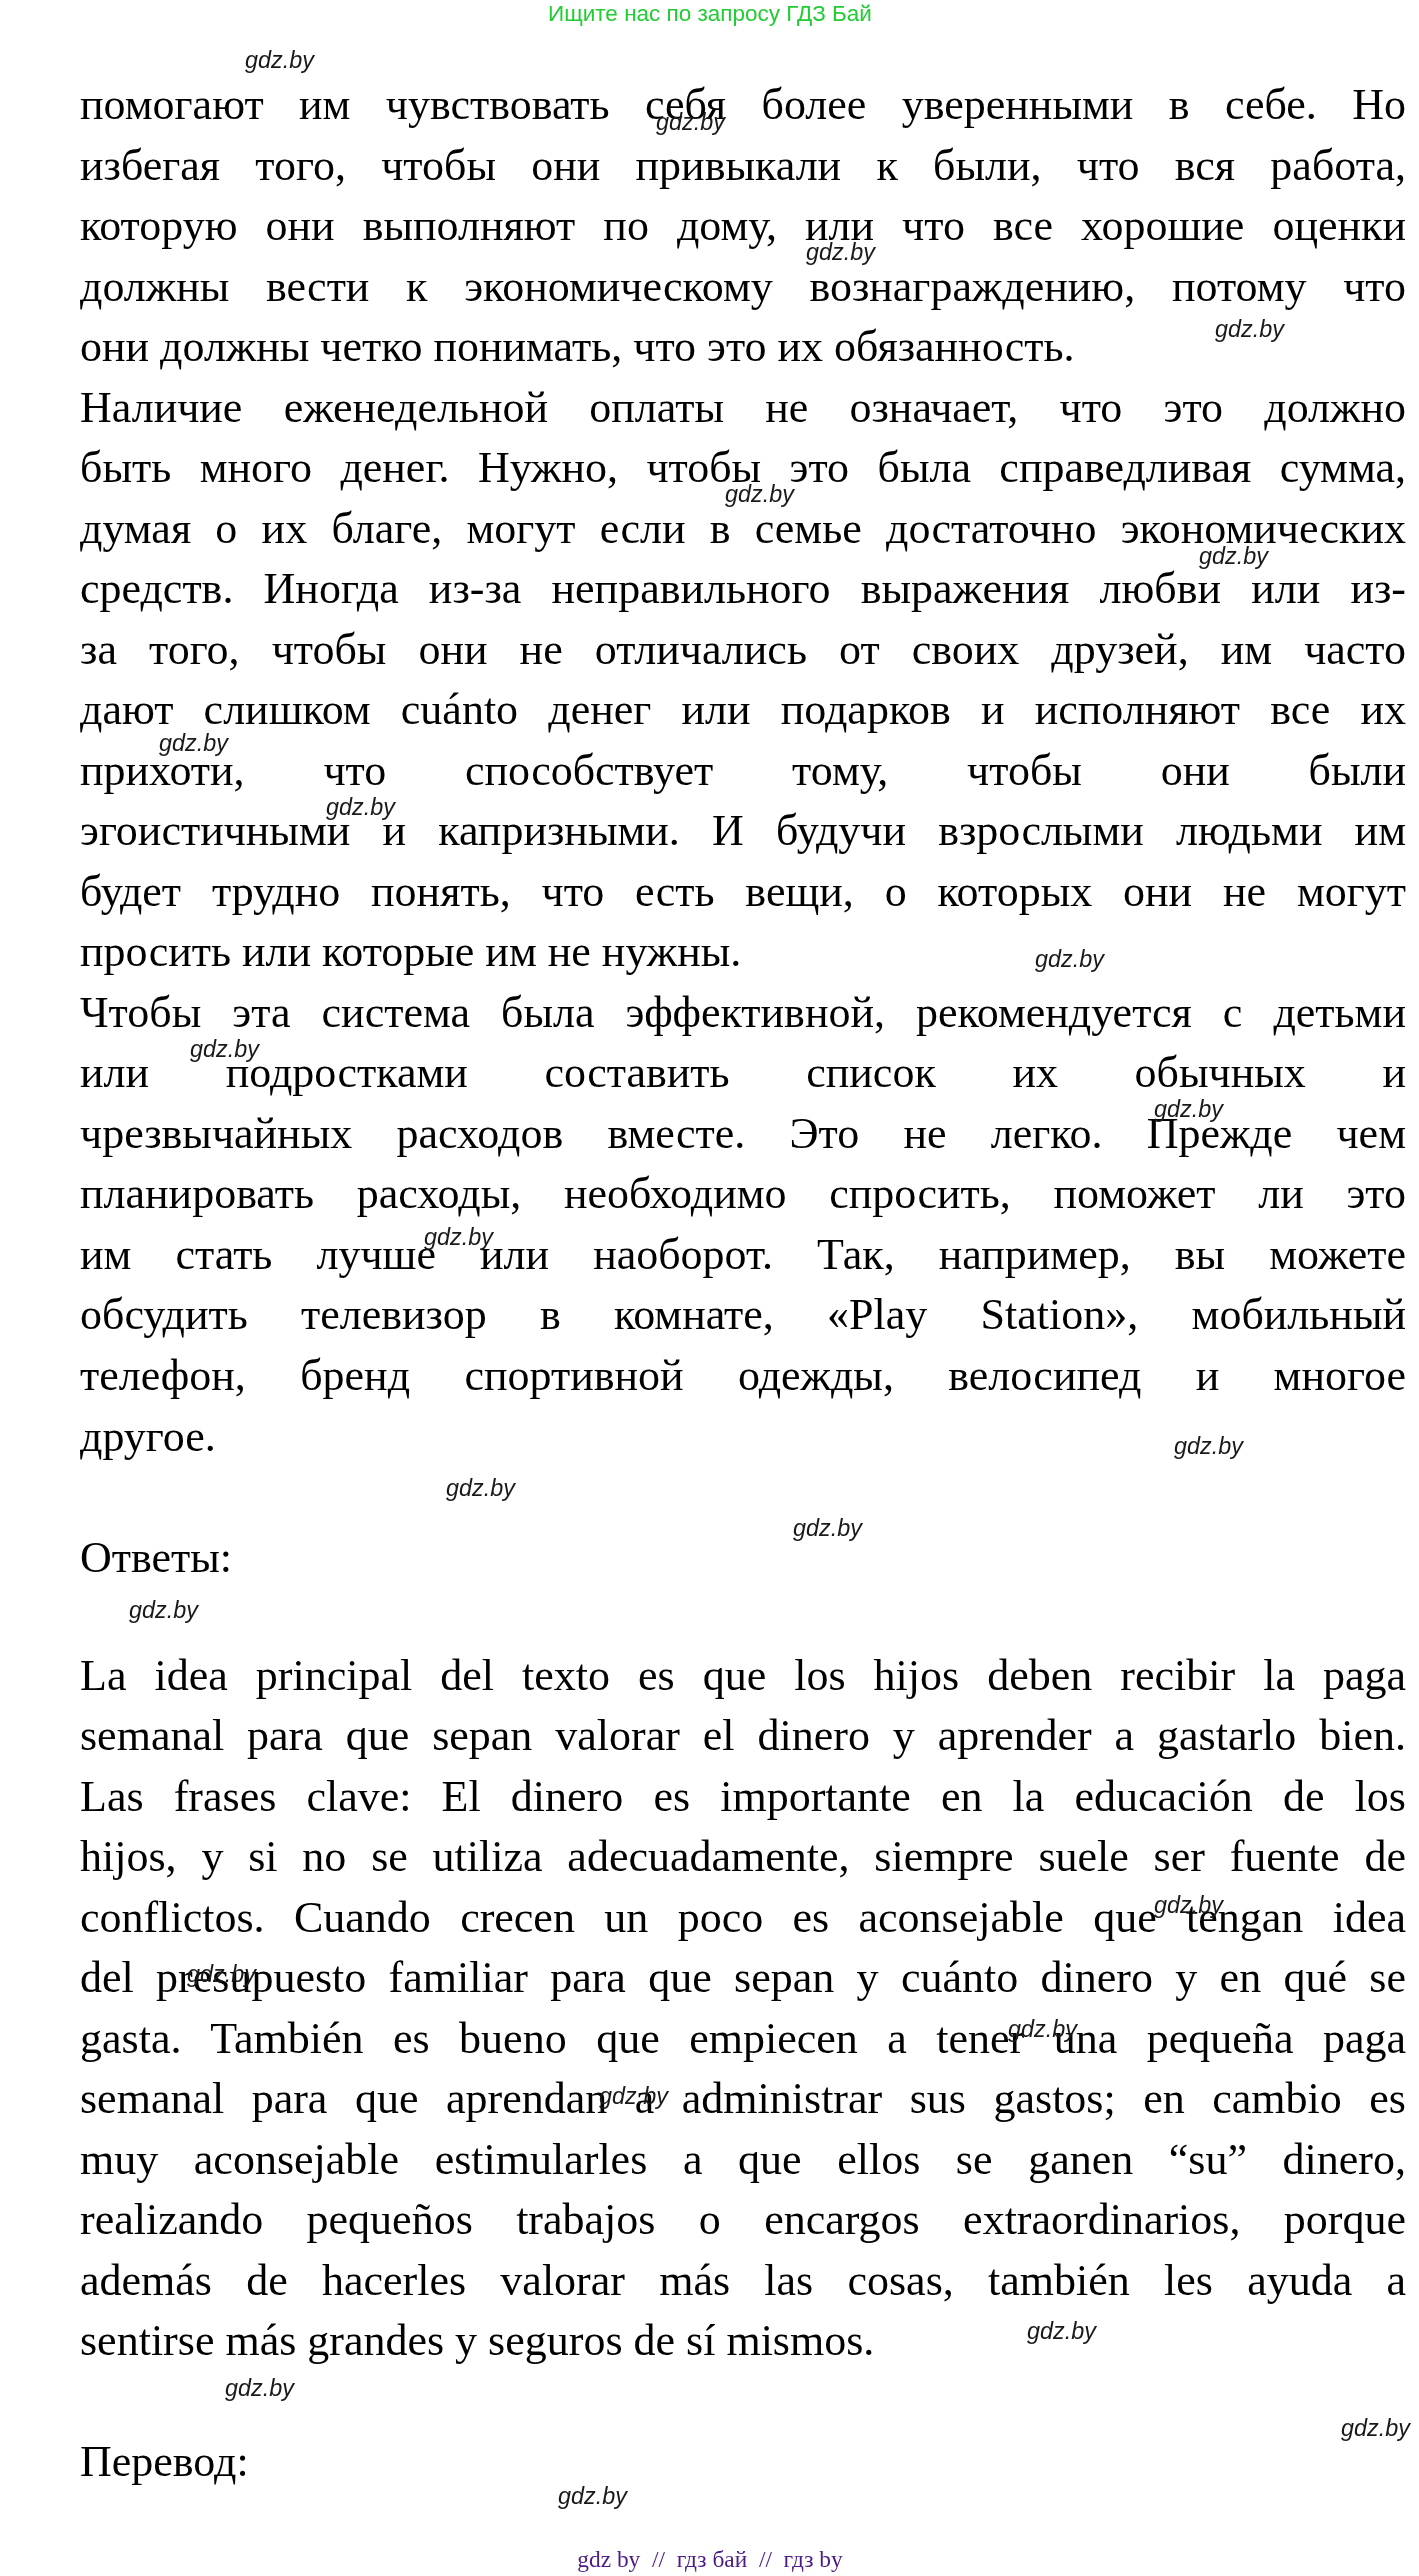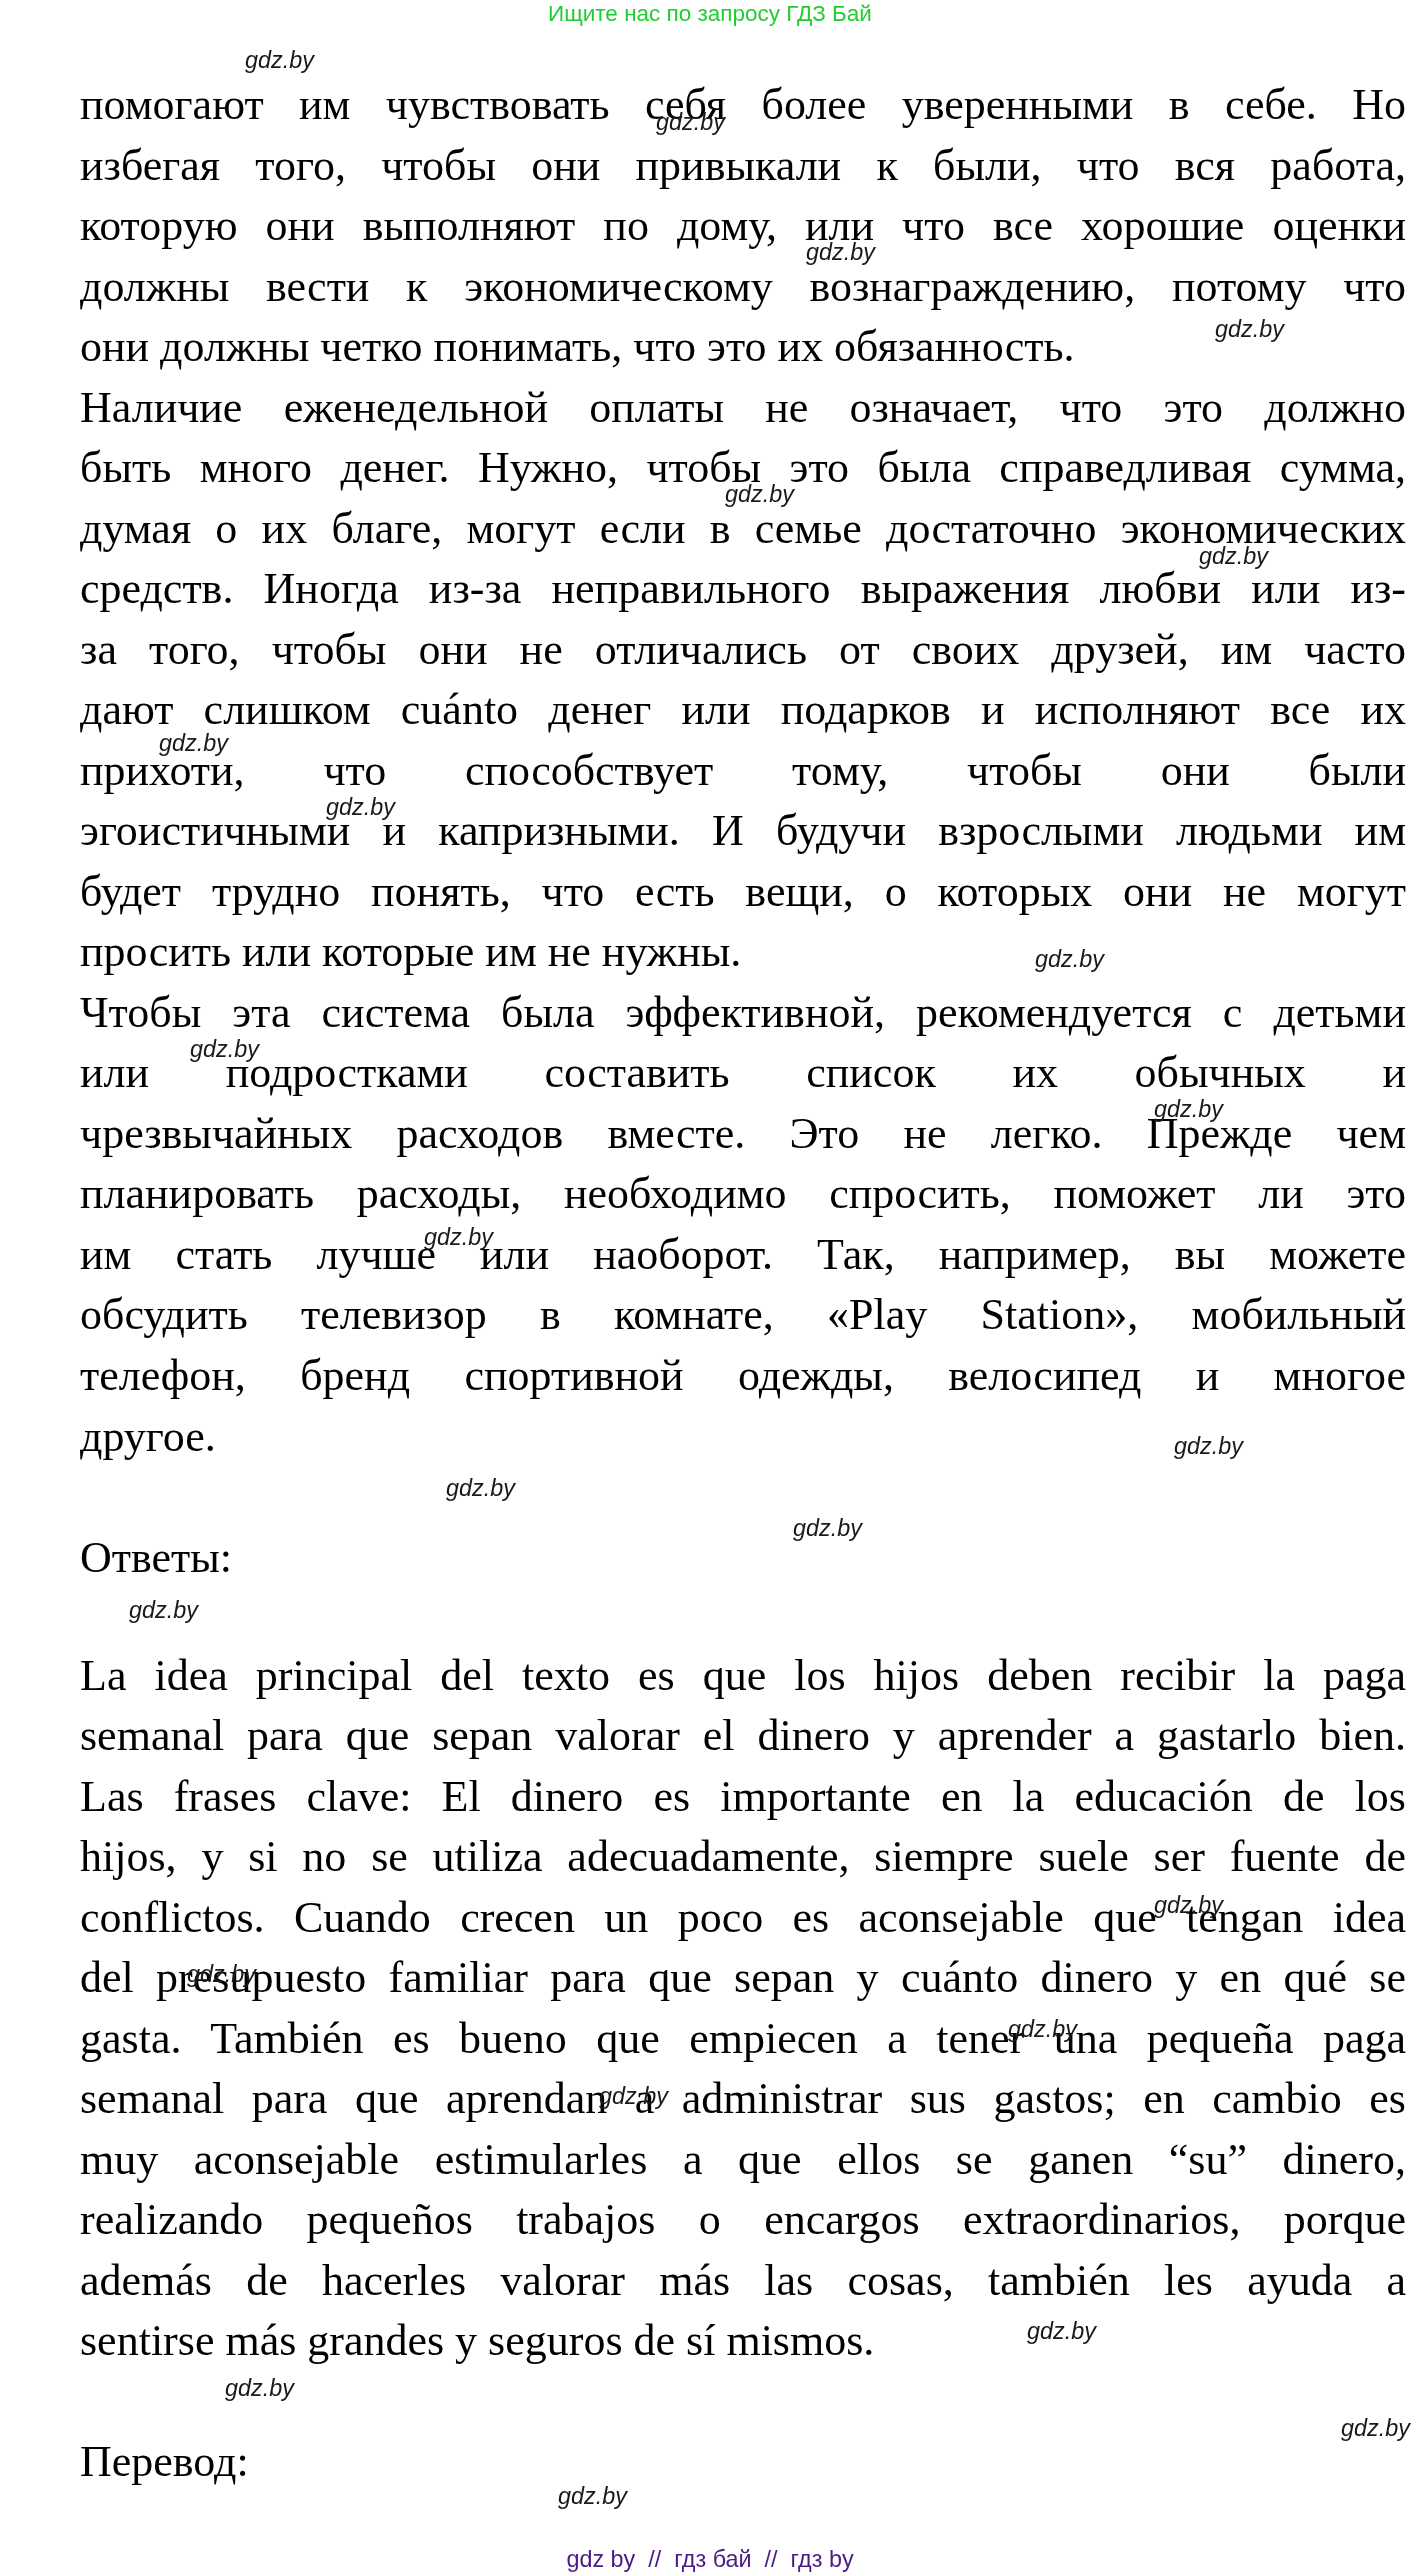--- a/index.html
+++ b/index.html
@@ -4,21 +4,21 @@
 <style>
   html, body { margin: 0; padding: 0; background: #ffffff; }
   body { width: 1420px; height: 2576px; position: relative; overflow: hidden; }
   .header {
     position: absolute; left: 0; top: 0; width: 1420px; height: 28px;
     text-align: center; font-family: "Liberation Sans", sans-serif;
     font-size: 22.5px; line-height: 27px; color: #22cc33;
   }
   .footer {
     position: absolute; left: 0; top: 2546px; width: 1420px; height: 30px;
-    text-align: center; font-family: Liberation Sans, sans-serif;
+    text-align: center; font-family: Liberation Serif, serif;
     font-size: 23.4px; line-height: 27px; color: #4b1b86; white-space: pre;
   }
   .line {
     position: absolute; left: 57px; width: 1326px; height: 60px;
     font-family: "Liberation Serif", serif; font-size: 44px; line-height: 60px;
     color: #000; white-space: nowrap; overflow: visible; margin-left: 23px;
   }
   .just {
     text-align: justify; text-align-last: justify; white-space: normal;
   }

